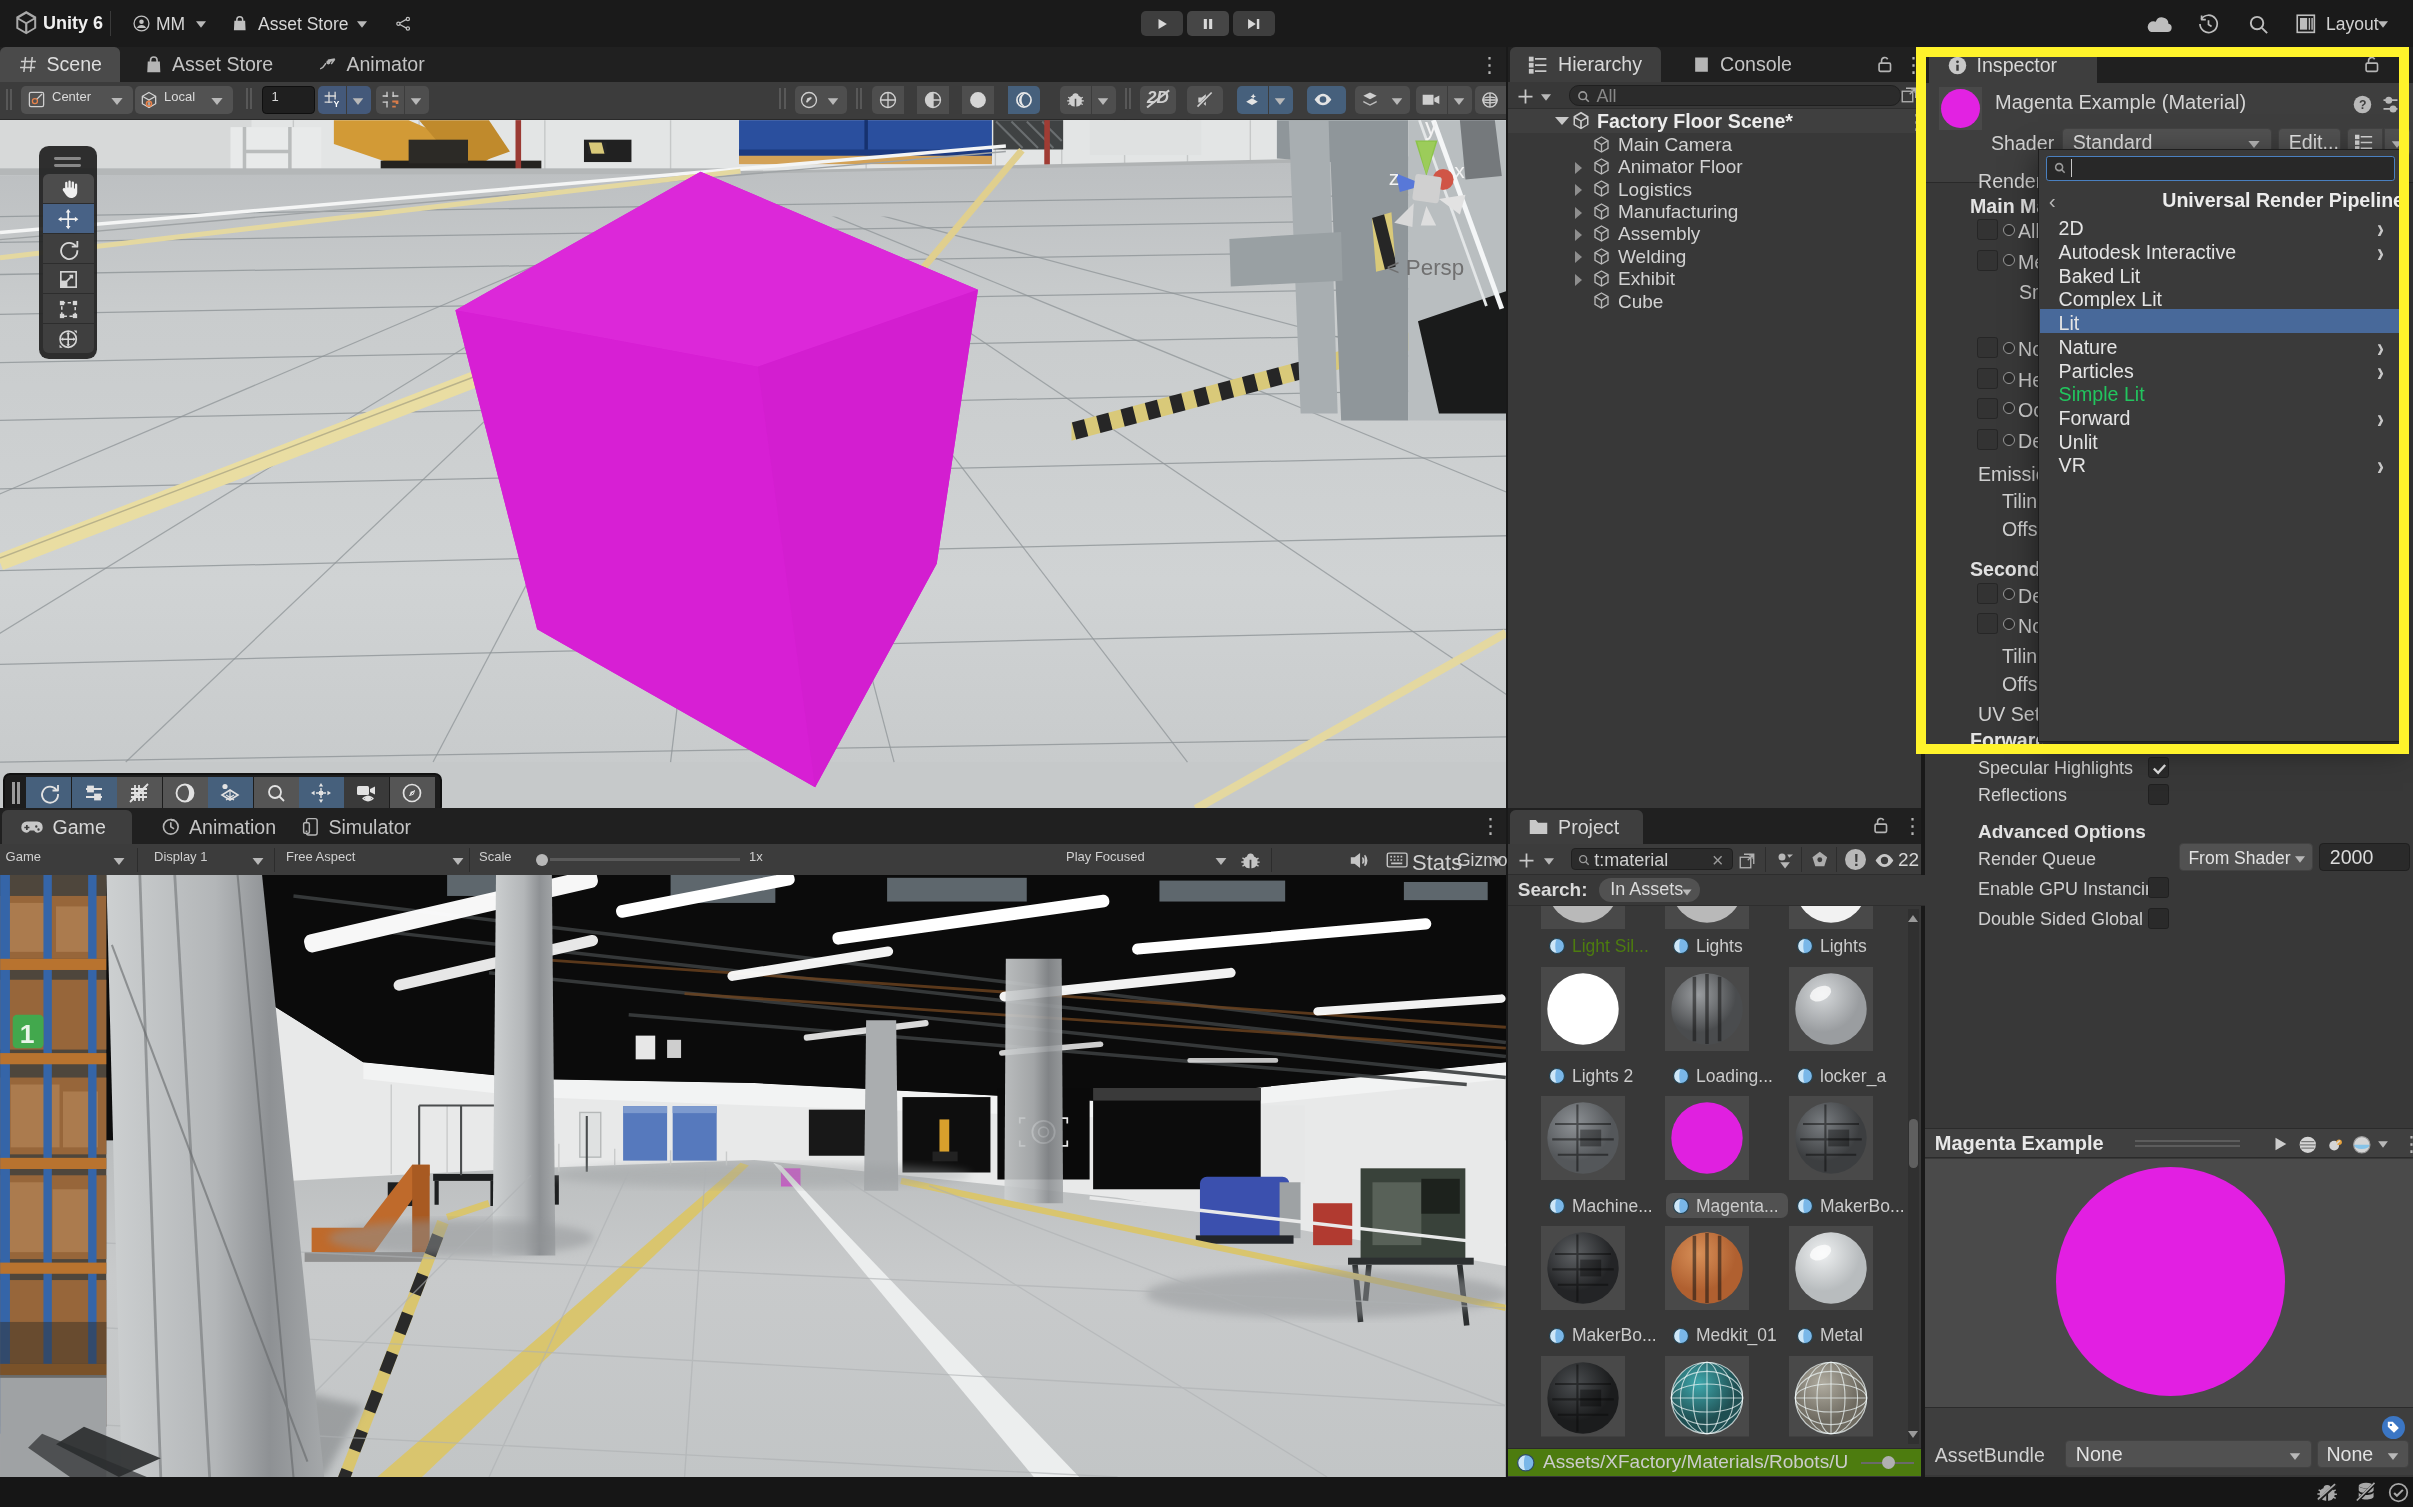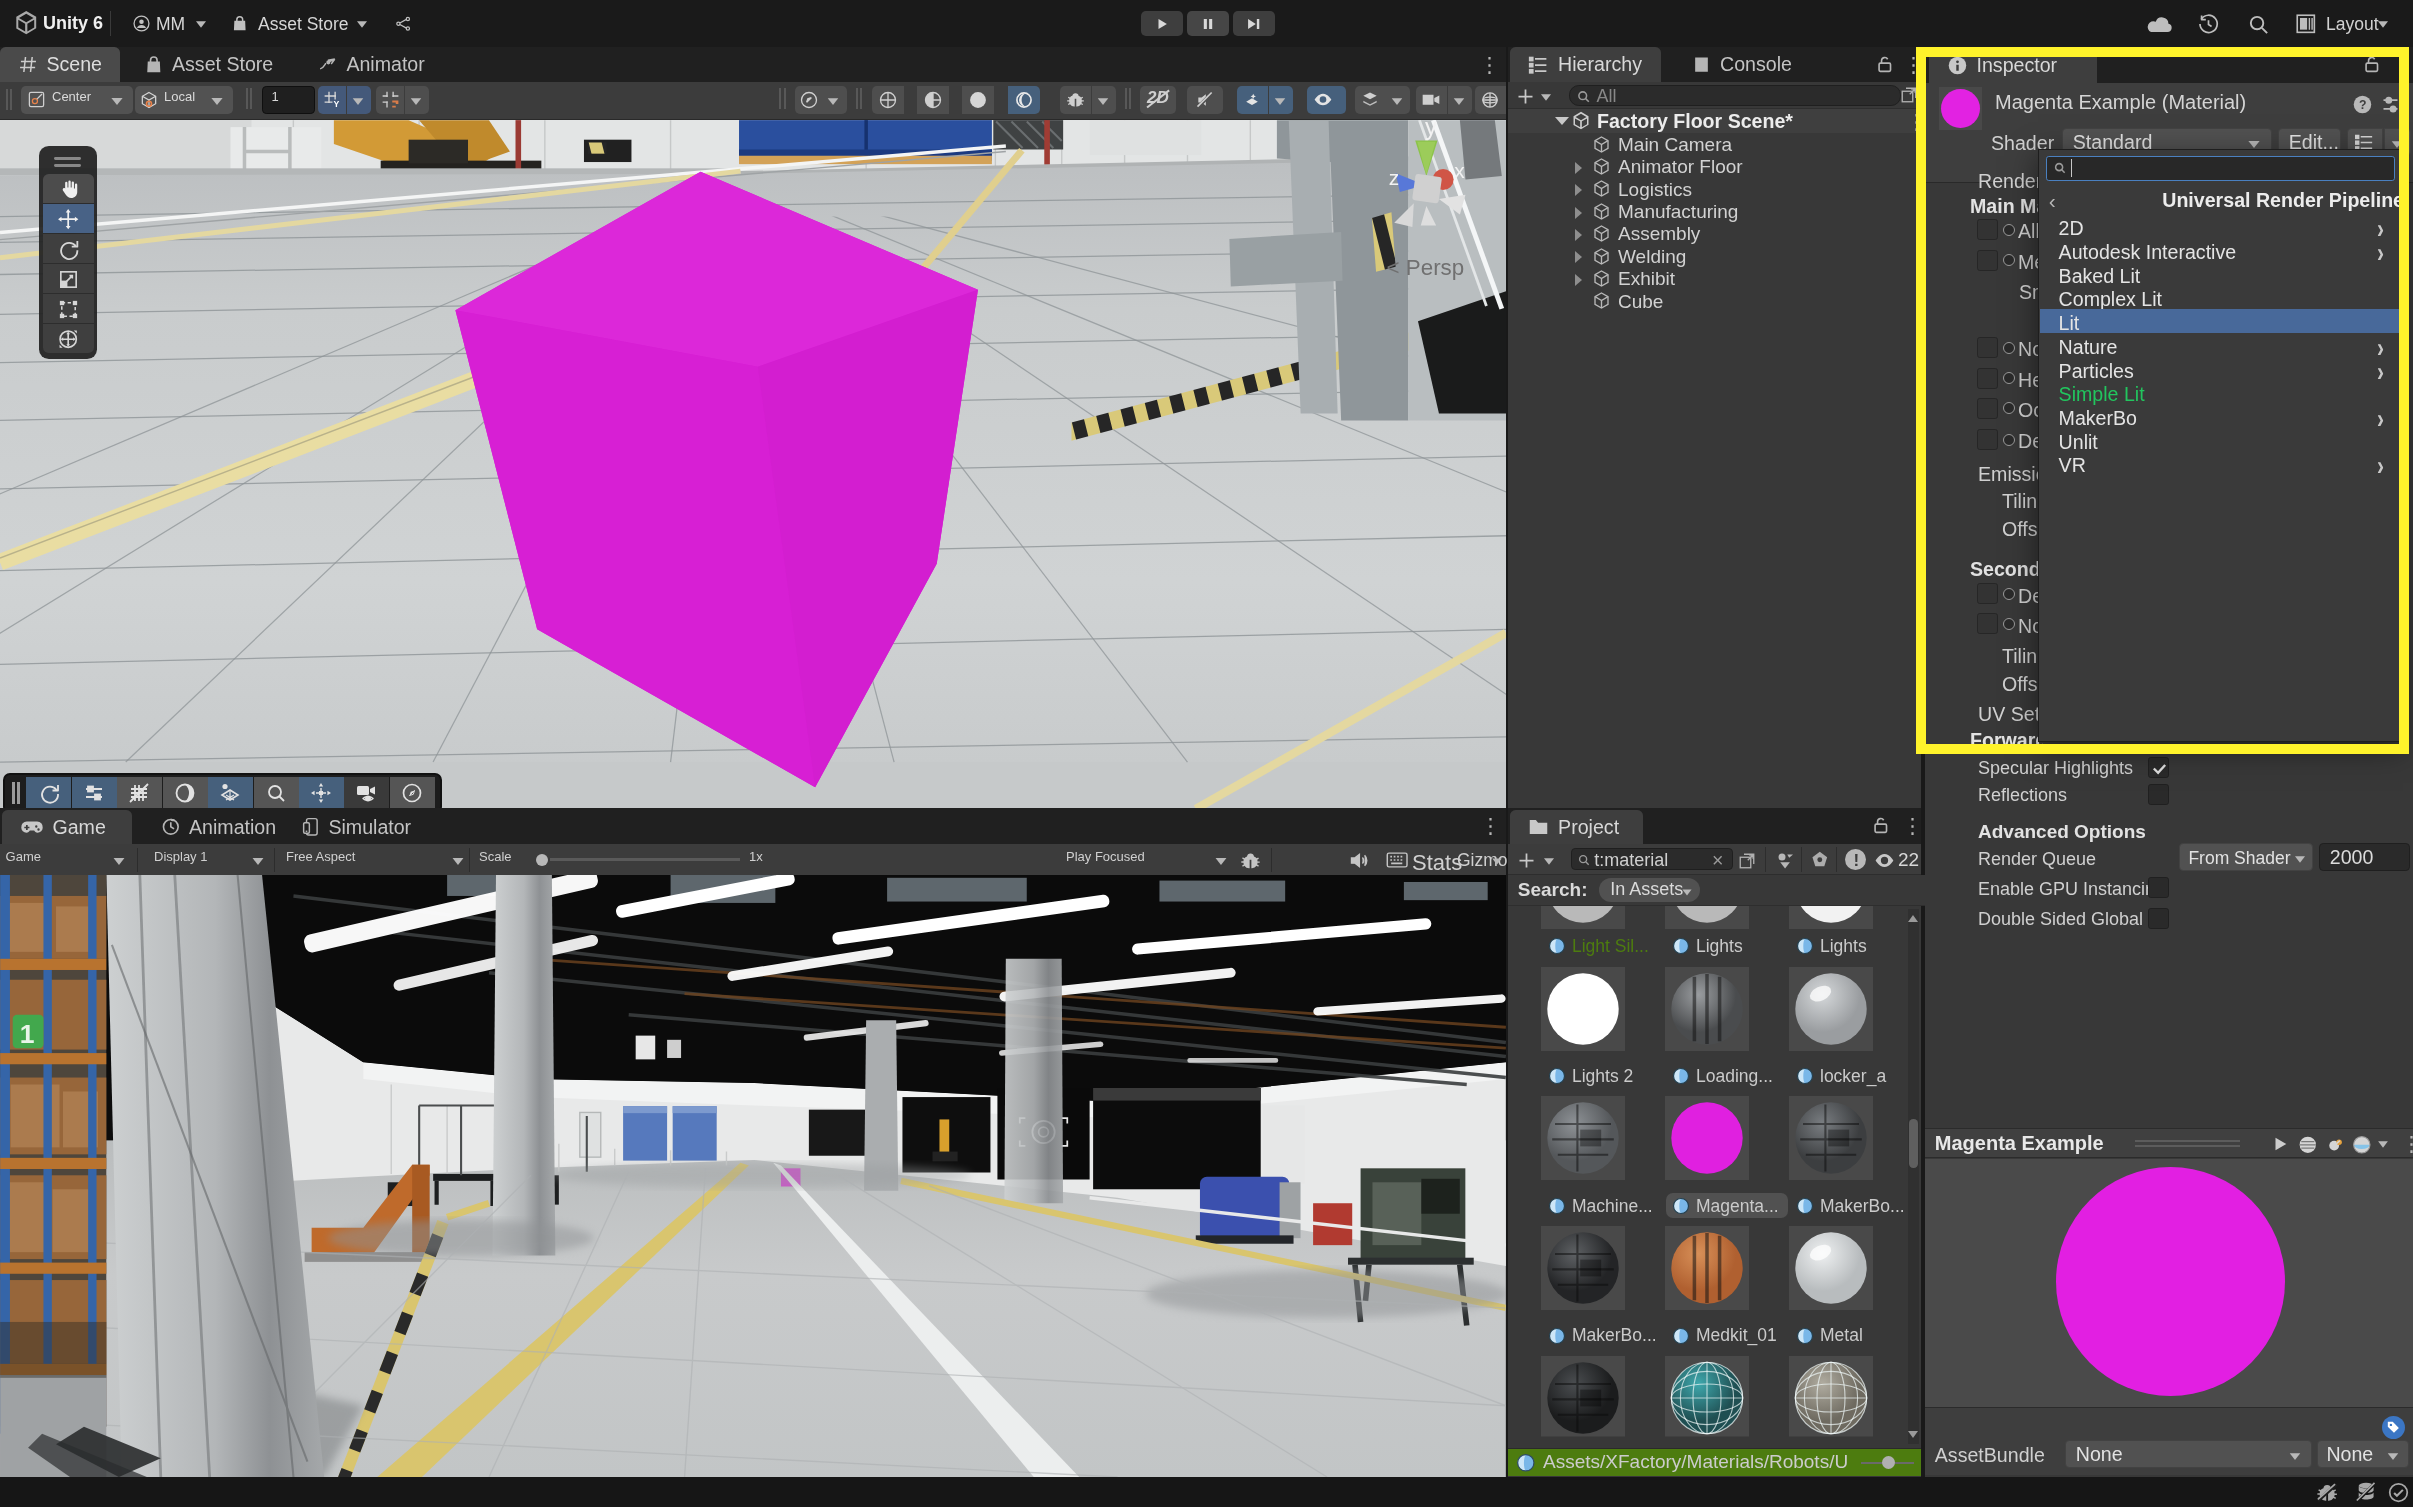--- a/index.html
+++ b/index.html
@@ -1403,21 +1403,21 @@
       <div class="abs" style="left:338px;top:91px;color:#c8c8c8;font-size:21px;font-weight:bold;transform:scaleY(1.3)">›</div>
       <div class="abs" style="left:19.6px;top:115px;color:#e4e4e4;font-size:19.6px;white-space:nowrap">Baked Lit</div>
       <div class="abs" style="left:19.6px;top:138px;color:#e4e4e4;font-size:19.6px;white-space:nowrap">Complex Lit</div>
       <div class="abs" style="left:1.4px;top:159px;width:362px;height:24.4px;background:#48699a"></div>
       <div class="abs" style="left:19.6px;top:162px;color:#e4e4e4;font-size:19.6px;white-space:nowrap">Lit</div>
       <div class="abs" style="left:19.6px;top:186px;color:#e4e4e4;font-size:19.6px;white-space:nowrap">Nature</div>
       <div class="abs" style="left:338px;top:186px;color:#c8c8c8;font-size:21px;font-weight:bold;transform:scaleY(1.3)">›</div>
       <div class="abs" style="left:19.6px;top:210px;color:#e4e4e4;font-size:19.6px;white-space:nowrap">Particles</div>
       <div class="abs" style="left:338px;top:210px;color:#c8c8c8;font-size:21px;font-weight:bold;transform:scaleY(1.3)">›</div>
       <div class="abs" style="left:19.6px;top:233px;color:#22c55e;font-size:19.6px;white-space:nowrap">Simple Lit</div>
-      <div class="abs" style="left:19.6px;top:257px;color:#e4e4e4;font-size:19.6px;white-space:nowrap">MakerBo</div>
+      <div class="abs" style="left:19.6px;top:257px;color:#e4e4e4;font-size:19.6px;white-space:nowrap">Forward</div>
       <div class="abs" style="left:338px;top:257px;color:#c8c8c8;font-size:21px;font-weight:bold;transform:scaleY(1.3)">›</div>
       <div class="abs" style="left:19.6px;top:281px;color:#e4e4e4;font-size:19.6px;white-space:nowrap">Unlit</div>
       <div class="abs" style="left:19.6px;top:304px;color:#e4e4e4;font-size:19.6px;white-space:nowrap">VR</div>
       <div class="abs" style="left:338px;top:304px;color:#c8c8c8;font-size:21px;font-weight:bold;transform:scaleY(1.3)">›</div>
     </div>
 </div>
 
 <div class="abs" style="left:0;top:1477px;width:2413px;height:30px;background:#161616">
   <svg class="abs" style="left:2316px;top:4.9px" width="22.3" height="21" viewBox="0 0 24 22">
       <path fill="#a8a8a8" d="M12 3a4 4 0 0 1 4 3.5c1.3.4 2.3 1 3 2l1.8-1 .8 1.4-1.9 1.1.3 2h2.5v1.6H20a7 7 0 0 1-.4 2l2 1.1-.8 1.4-1.9-1.1A6.4 6.4 0 0 1 13 19.8V10h-2v9.8a6.4 6.4 0 0 1-5.9-2.9l-1.9 1.1-.8-1.4 2-1.1a7 7 0 0 1-.4-2H1.5v-1.6H4l.3-2-1.9-1.1.8-1.4 1.8 1c.7-1 1.7-1.6 3-2A4 4 0 0 1 12 3z"></path>

